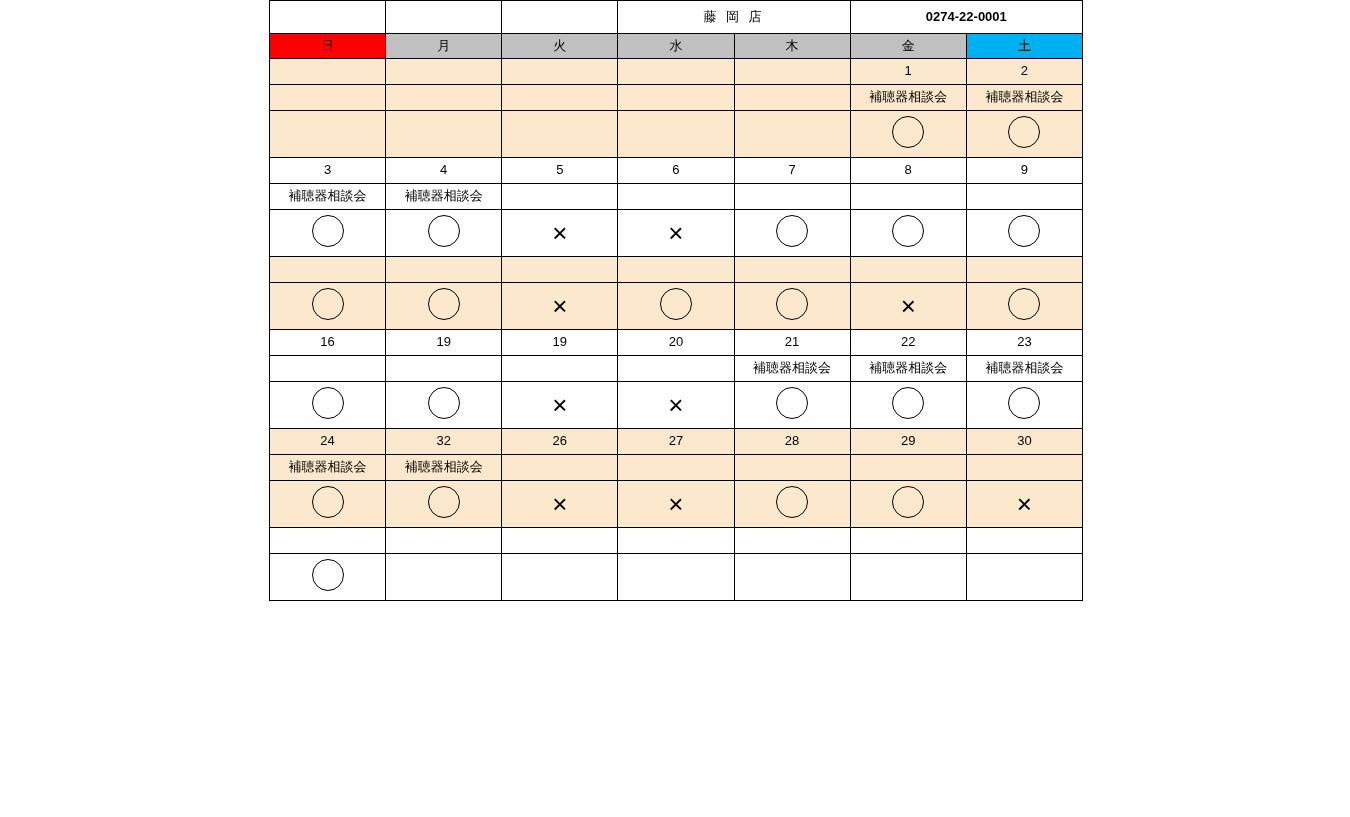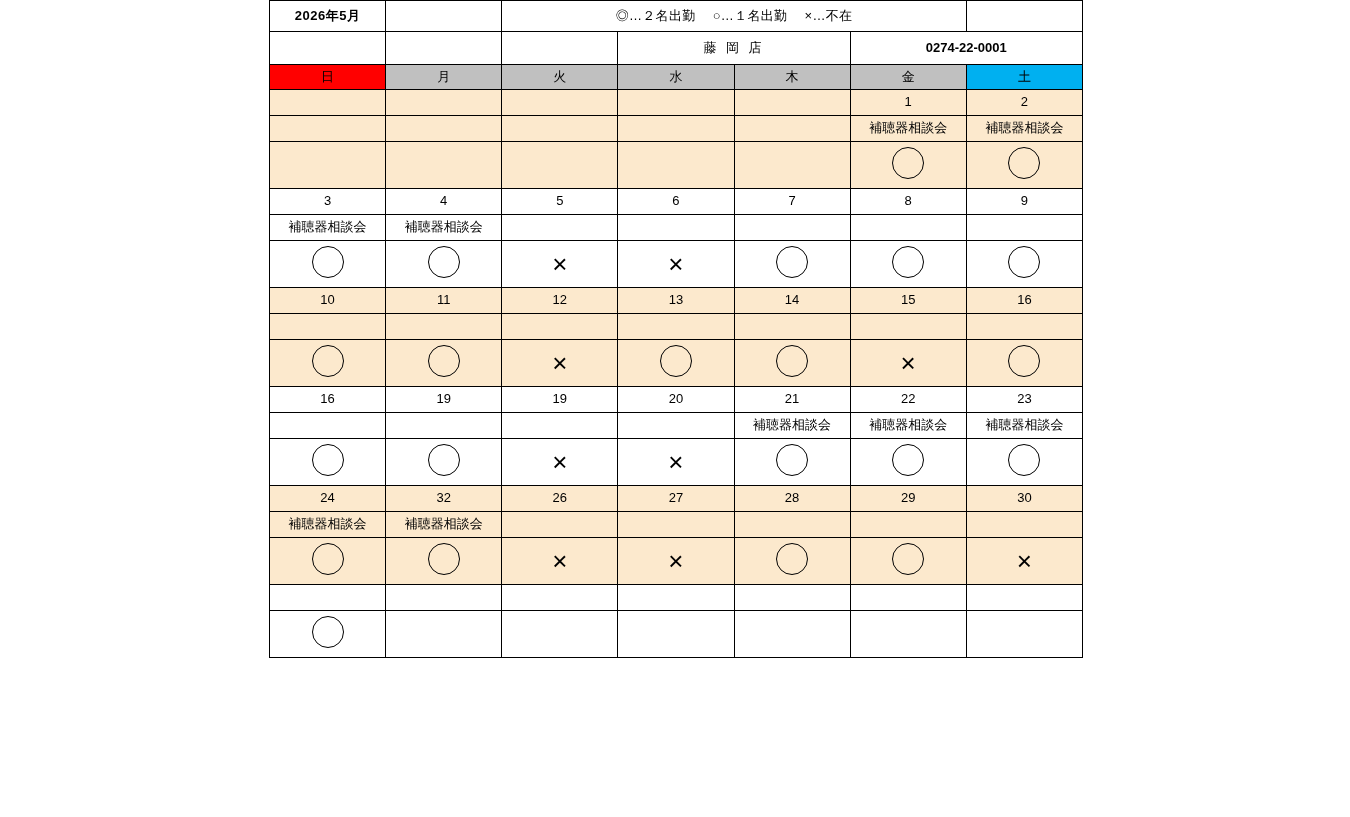--- a/index.html
+++ b/index.html
@@ -105,26 +105,20 @@
     <colgroup>
       <col class="c">
         <col class="c">
         <col class="c">
         <col class="c">
         <col class="c">
         <col class="c">
         <col class="c">
     </colgroup>
     <tbody>
-      <tr class="row-title">
-        <td class="title-cell">2026年5月</td>
-        <td class="blank-cell"></td>
-        <td class="legend-cell" colspan="4">◎…２名出勤　 ○…１名出勤　 ×…不在</td>
-        <td class="blank-cell"></td>
-      </tr>
       <tr class="row-store">
         <td></td>
         <td></td>
         <td></td>
         <td class="store-name" colspan="2">藤 岡 店</td>
         <td class="store-tel" colspan="2">0274-22-0001</td>
       </tr>
       <tr class="row-dow">
         <td class="dow-sun">日</td>
         <td>月</td>
@@ -183,29 +177,20 @@
         </tr>
         <tr class="r-mark">
           <td><span class="mark-circle"></span></td>
           <td><span class="mark-circle"></span></td>
           <td><span class="mark-cross">×</span></td>
           <td><span class="mark-cross">×</span></td>
           <td><span class="mark-circle"></span></td>
           <td><span class="mark-circle"></span></td>
           <td><span class="mark-circle"></span></td>
         </tr>
-        <tr class="r-date tint">
-          <td>10</td>
-          <td>11</td>
-          <td>12</td>
-          <td>13</td>
-          <td>14</td>
-          <td>15</td>
-          <td>16</td>
-        </tr>
         <tr class="r-note tint">
           <td></td>
           <td></td>
           <td></td>
           <td></td>
           <td></td>
           <td></td>
           <td></td>
         </tr>
         <tr class="r-mark tint">

